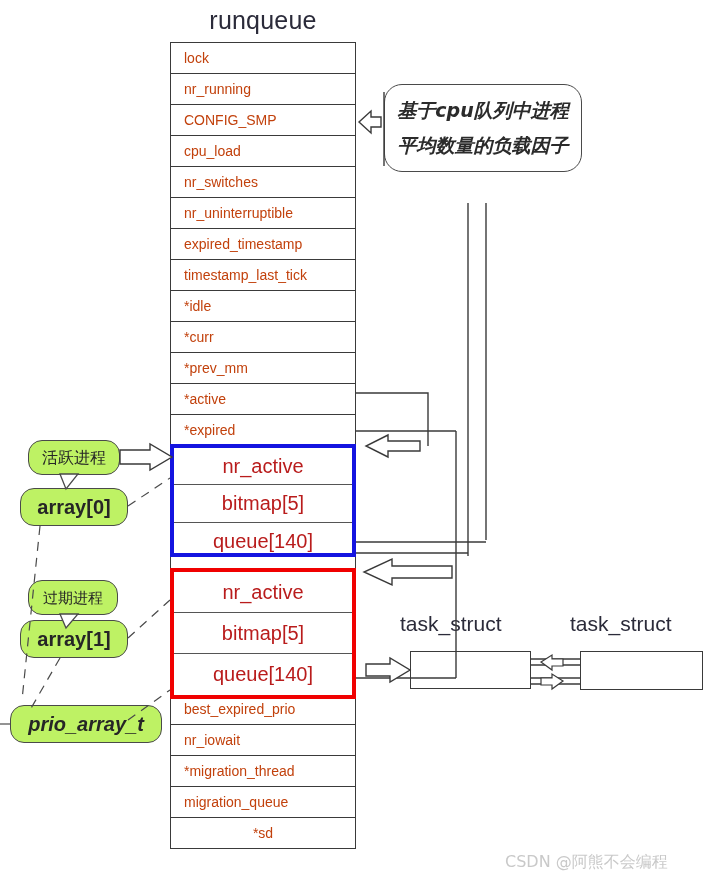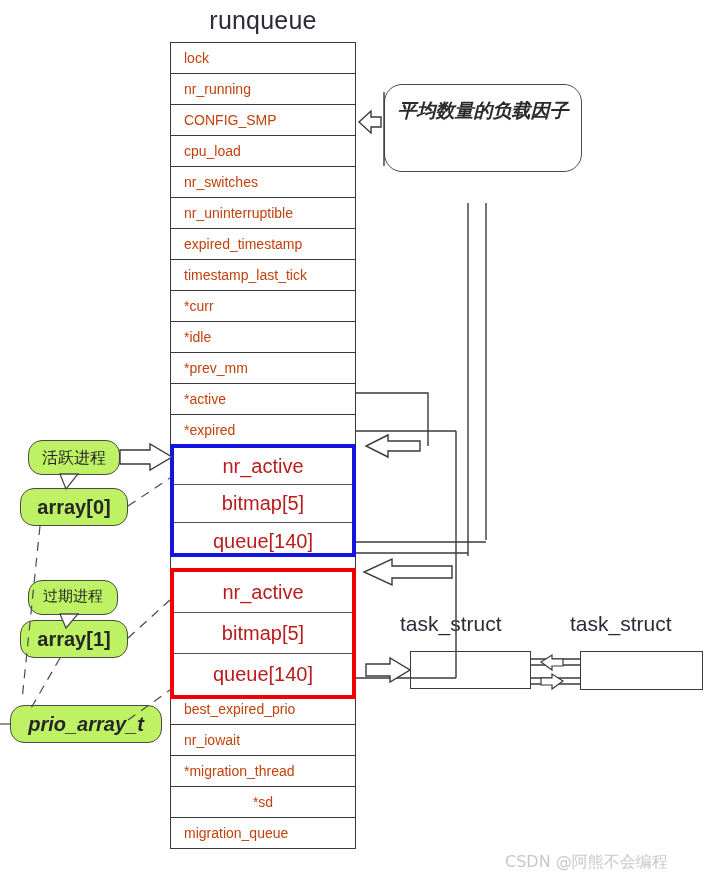--- a/index.html
+++ b/index.html
@@ -105,21 +105,21 @@
     background: #bef264;
     text-align: center;
     color: #262626;
     white-space: nowrap;
   }
   #lbl-active-proc { left: 28px; top: 440px; width: 92px; height: 35px;
       line-height: 33px; font-size: 16px; font-family: "DejaVu Sans", sans-serif; }
   #lbl-array0 { left: 20px; top: 488px; width: 108px; height: 38px;
       line-height: 36px; font-size: 20px; font-weight: bold; }
   #lbl-expired-proc { left: 28px; top: 580px; width: 90px; height: 35px;
-      line-height: 33px; font-size: 15px; font-family: Liberation Mono, monospace; }
+      line-height: 33px; font-size: 15px; font-family: Liberation Sans, sans-serif; }
   #lbl-array1 { left: 20px; top: 620px; width: 108px; height: 38px;
       line-height: 36px; font-size: 20px; font-weight: bold; }
   #lbl-prio-array { left: 10px; top: 705px; width: 152px; height: 38px;
       line-height: 36px; font-size: 20px; font-weight: bold; font-style: italic; }
 
   
   .ts-title {
     font-size: 21px;
     color: #2b2b3a;
     text-align: left;
@@ -156,55 +156,56 @@
 
   <div class="abs" id="rq-table">
     <div class="rq-row">lock</div>
     <div class="rq-row">nr_running</div>
     <div class="rq-row">CONFIG_SMP</div>
     <div class="rq-row">cpu_load</div>
     <div class="rq-row">nr_switches</div>
     <div class="rq-row">nr_uninterruptible</div>
     <div class="rq-row">expired_timestamp</div>
     <div class="rq-row">timestamp_last_tick</div>
+    <div class="rq-row">*idle</div>
     <div class="rq-row">*curr</div>
-    <div class="rq-row">*idle</div>
     <div class="rq-row">*prev_mm</div>
     <div class="rq-row">*active</div>
     <div class="rq-row">*expired</div>
 
     <div class="rq-row ghost"></div>
     <div class="rq-row ghost"></div>
     <div class="rq-row ghost"></div>
     <div class="rq-row ghost"></div>
     <div class="rq-row ghost"></div>
     <div class="rq-row ghost"></div>
     <div class="rq-row ghost"></div>
     <div class="rq-row ghost"></div>
 
     <div class="rq-row">best_expired_prio</div>
     <div class="rq-row">nr_iowait</div>
     <div class="rq-row">*migration_thread</div>
+    <div class="rq-row">migration_queue</div>
     <div class="rq-row center">*sd</div>
-    <div class="rq-row">migration_queue</div>
   </div>
 
   <div class="abs prio-box" id="blue-box">
     <div class="pa-row">nr_active</div>
     <div class="pa-row">bitmap[5]</div>
     <div class="pa-row last">queue[140]</div>
   </div>
 
   <div class="abs prio-box" id="red-box">
     <div class="pa-row">nr_active</div>
     <div class="pa-row">bitmap[5]</div>
     <div class="pa-row last">queue[140]</div>
   </div>
 
   <div class="abs" id="callout">
+    <div class="cl-line">基于cpu队列中进程</div>
     <div class="cl-line">平均数量的负载因子</div>
   </div>
 
   <div class="abs pill" id="lbl-active-proc">活跃进程</div>
   <div class="abs pill" id="lbl-array0">array[0]</div>
   <div class="abs pill" id="lbl-expired-proc">过期进程</div>
   <div class="abs pill" id="lbl-array1">array[1]</div>
   <div class="abs pill" id="lbl-prio-array">prio_array_t</div>
 
   <div class="abs ts-title" id="ts1-title">task_struct</div>

